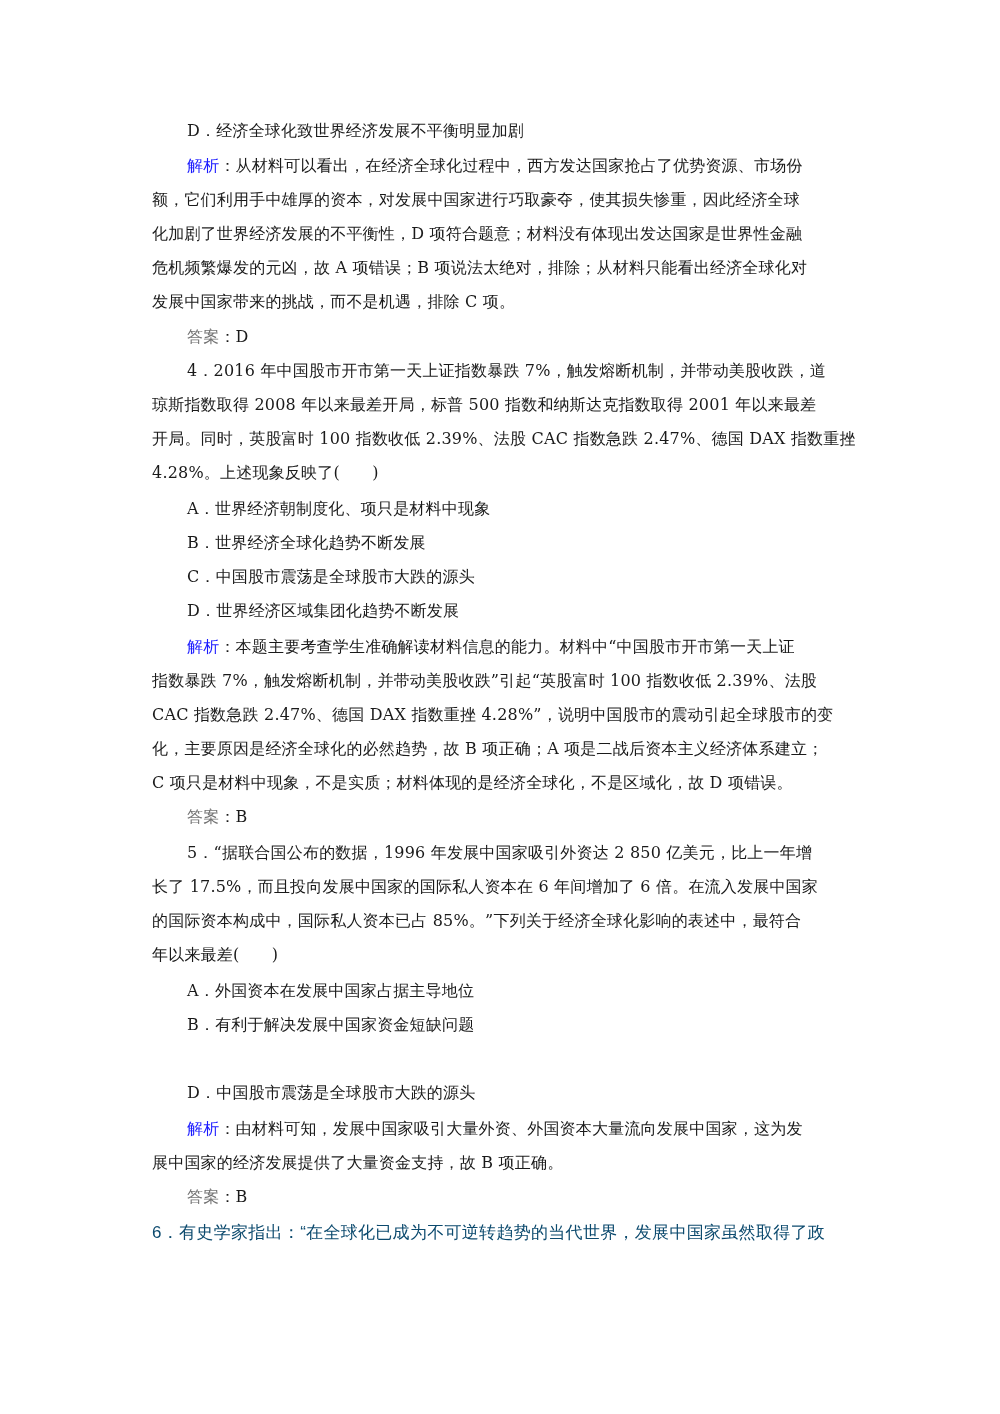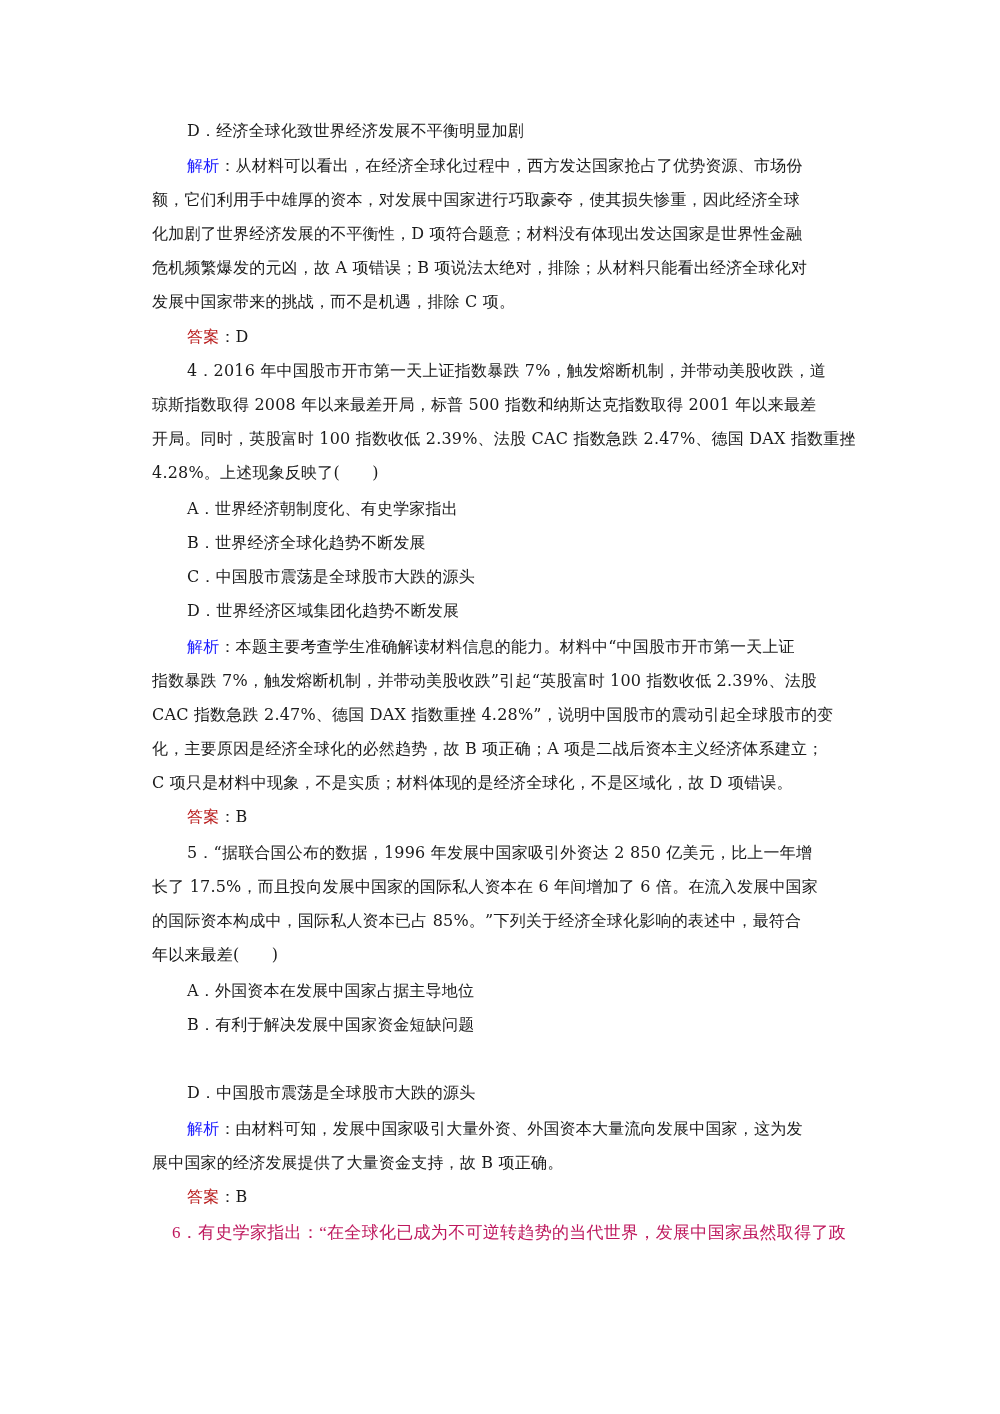--- a/index.html
+++ b/index.html
@@ -10,28 +10,27 @@
     left: 152px;
     white-space: nowrap;
     font-family: "DejaVu Serif", "Liberation Serif", serif;
     font-size: 16px;
     line-height: 22px;
     color: #1a1a1a;
     letter-spacing: 0.2px;
   }
   .indent { left: 187px; }
   .q6 {
-    font-family: Liberation Serif, serif;
+    font-family: Liberation Sans, sans-serif;
     font-size: 17px;
-    color: #be185d;
+    color: #0c4a6e;
     letter-spacing: 0.3px;
-    margin-left: 20px;
   }
   .lbl-blue { color: #1a1aff; text-align: center; }
-  .lbl-red { color: #b91c1c; text-align: center; }
+  .lbl-red { color: #737373; text-align: center; }
   .colon { color: #1a1a1a; }
 </style>
 </head>
 <body>
 
 <div class="page">
 
   <div class="line indent" style="top:120px">D．经济全球化致世界经济发展不平衡明显加剧</div>
 
   <div class="line indent" style="top:155px"><span class="lbl-blue">解析</span><span class="colon">：</span><span>从材料可以看出，在经济全球化过程中，西方发达国家抢占了优势资源、市场份</span></div>
@@ -40,21 +39,21 @@
   <div class="line" style="top:257px">危机频繁爆发的元凶，故 A 项错误；B 项说法太绝对，排除；从材料只能看出经济全球化对</div>
   <div class="line" style="top:291px">发展中国家带来的挑战，而不是机遇，排除 C 项。</div>
 
   <div class="line indent" style="top:326px"><span class="lbl-red">答案</span><span class="colon">：</span><span>D</span></div>
 
   <div class="line indent" style="top:360px">4．2016 年中国股市开市第一天上证指数暴跌 7%，触发熔断机制，并带动美股收跌，道</div>
   <div class="line" style="top:394px">琼斯指数取得 2008 年以来最差开局，标普 500 指数和纳斯达克指数取得 2001 年以来最差</div>
   <div class="line" style="top:428px">开局。同时，英股富时 100 指数收低 2.39%、法股 CAC 指数急跌 2.47%、德国 DAX 指数重挫</div>
   <div class="line" style="top:462px">4.28%。上述现象反映了(　　)</div>
 
-  <div class="line indent" style="top:498px">A．世界经济朝制度化、有史学家指出</div>
+  <div class="line indent" style="top:498px">A．世界经济朝制度化、项只是材料中现象</div>
   <div class="line indent" style="top:532px">B．世界经济全球化趋势不断发展</div>
   <div class="line indent" style="top:566px">C．中国股市震荡是全球股市大跌的源头</div>
   <div class="line indent" style="top:600px">D．世界经济区域集团化趋势不断发展</div>
 
   <div class="line indent" style="top:636px"><span class="lbl-blue">解析</span><span class="colon">：</span><span>本题主要考查学生准确解读材料信息的能力。材料中“中国股市开市第一天上证</span></div>
   <div class="line" style="top:670px">指数暴跌 7%，触发熔断机制，并带动美股收跌”引起“英股富时 100 指数收低 2.39%、法股</div>
   <div class="line" style="top:704px">CAC 指数急跌 2.47%、德国 DAX 指数重挫 4.28%”，说明中国股市的震动引起全球股市的变</div>
   <div class="line" style="top:738px">化，主要原因是经济全球化的必然趋势，故 B 项正确；A 项是二战后资本主义经济体系建立；</div>
   <div class="line" style="top:772px">C 项只是材料中现象，不是实质；材料体现的是经济全球化，不是区域化，故 D 项错误。</div>
 

